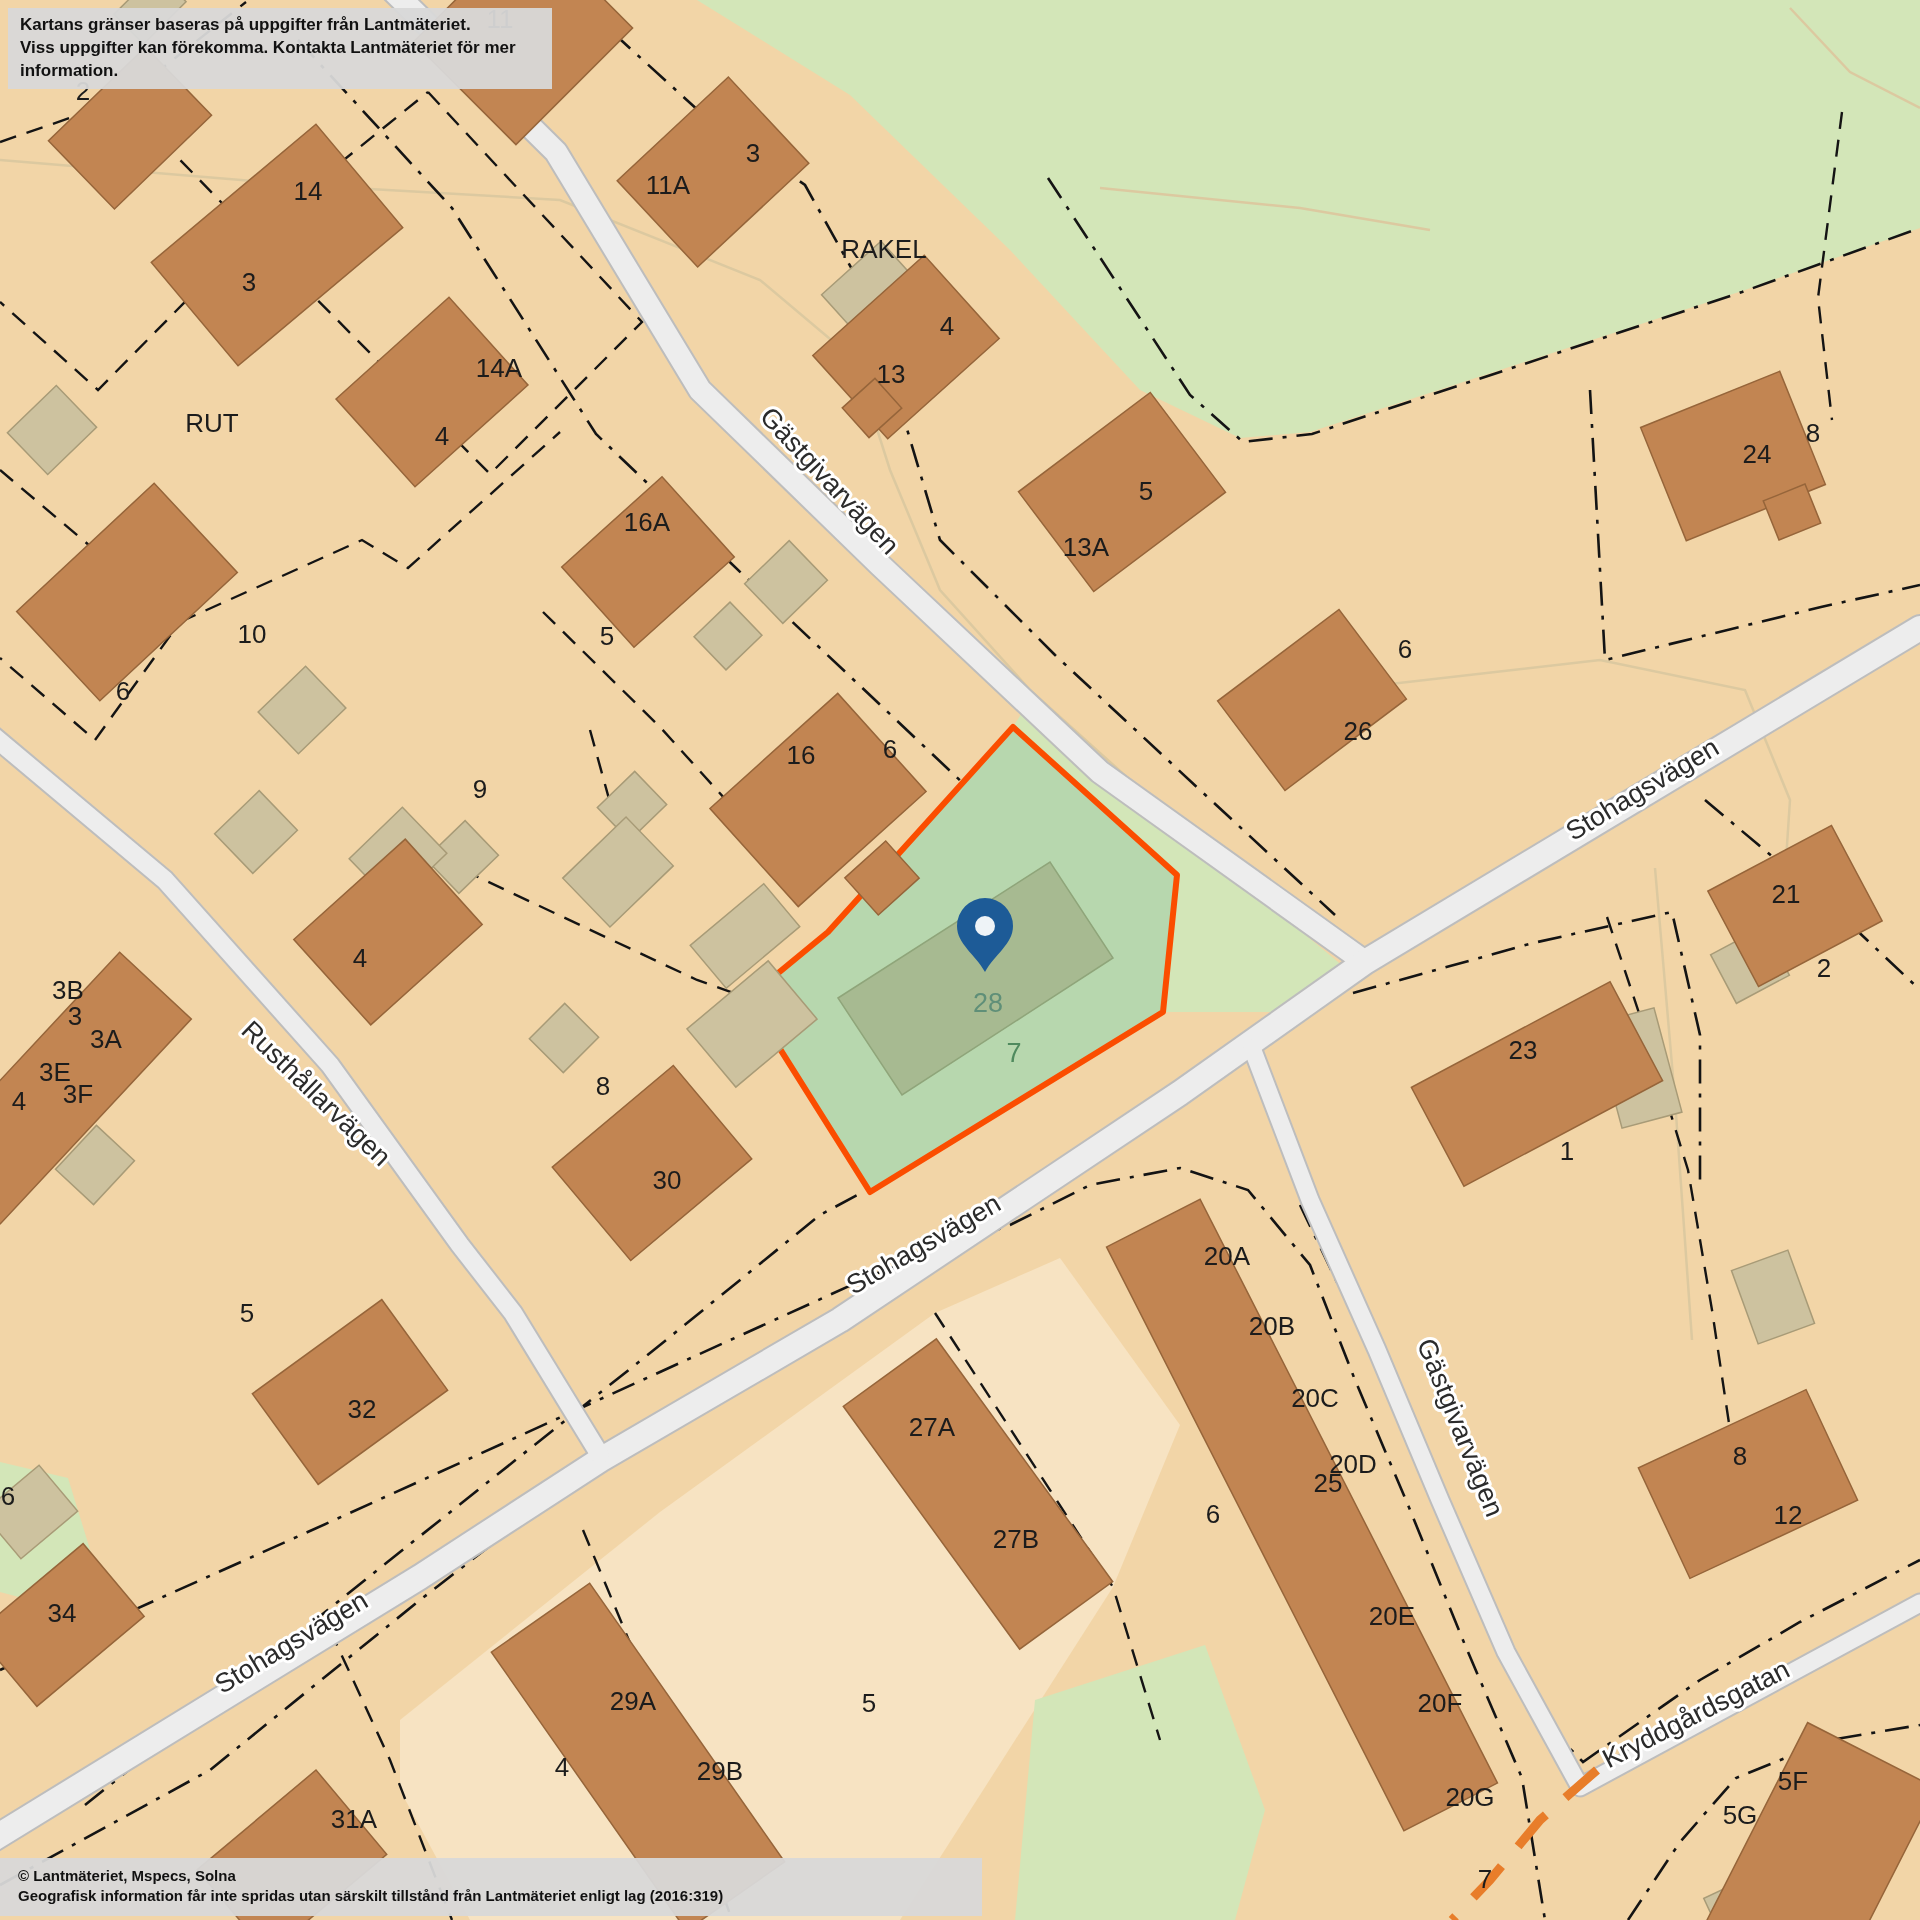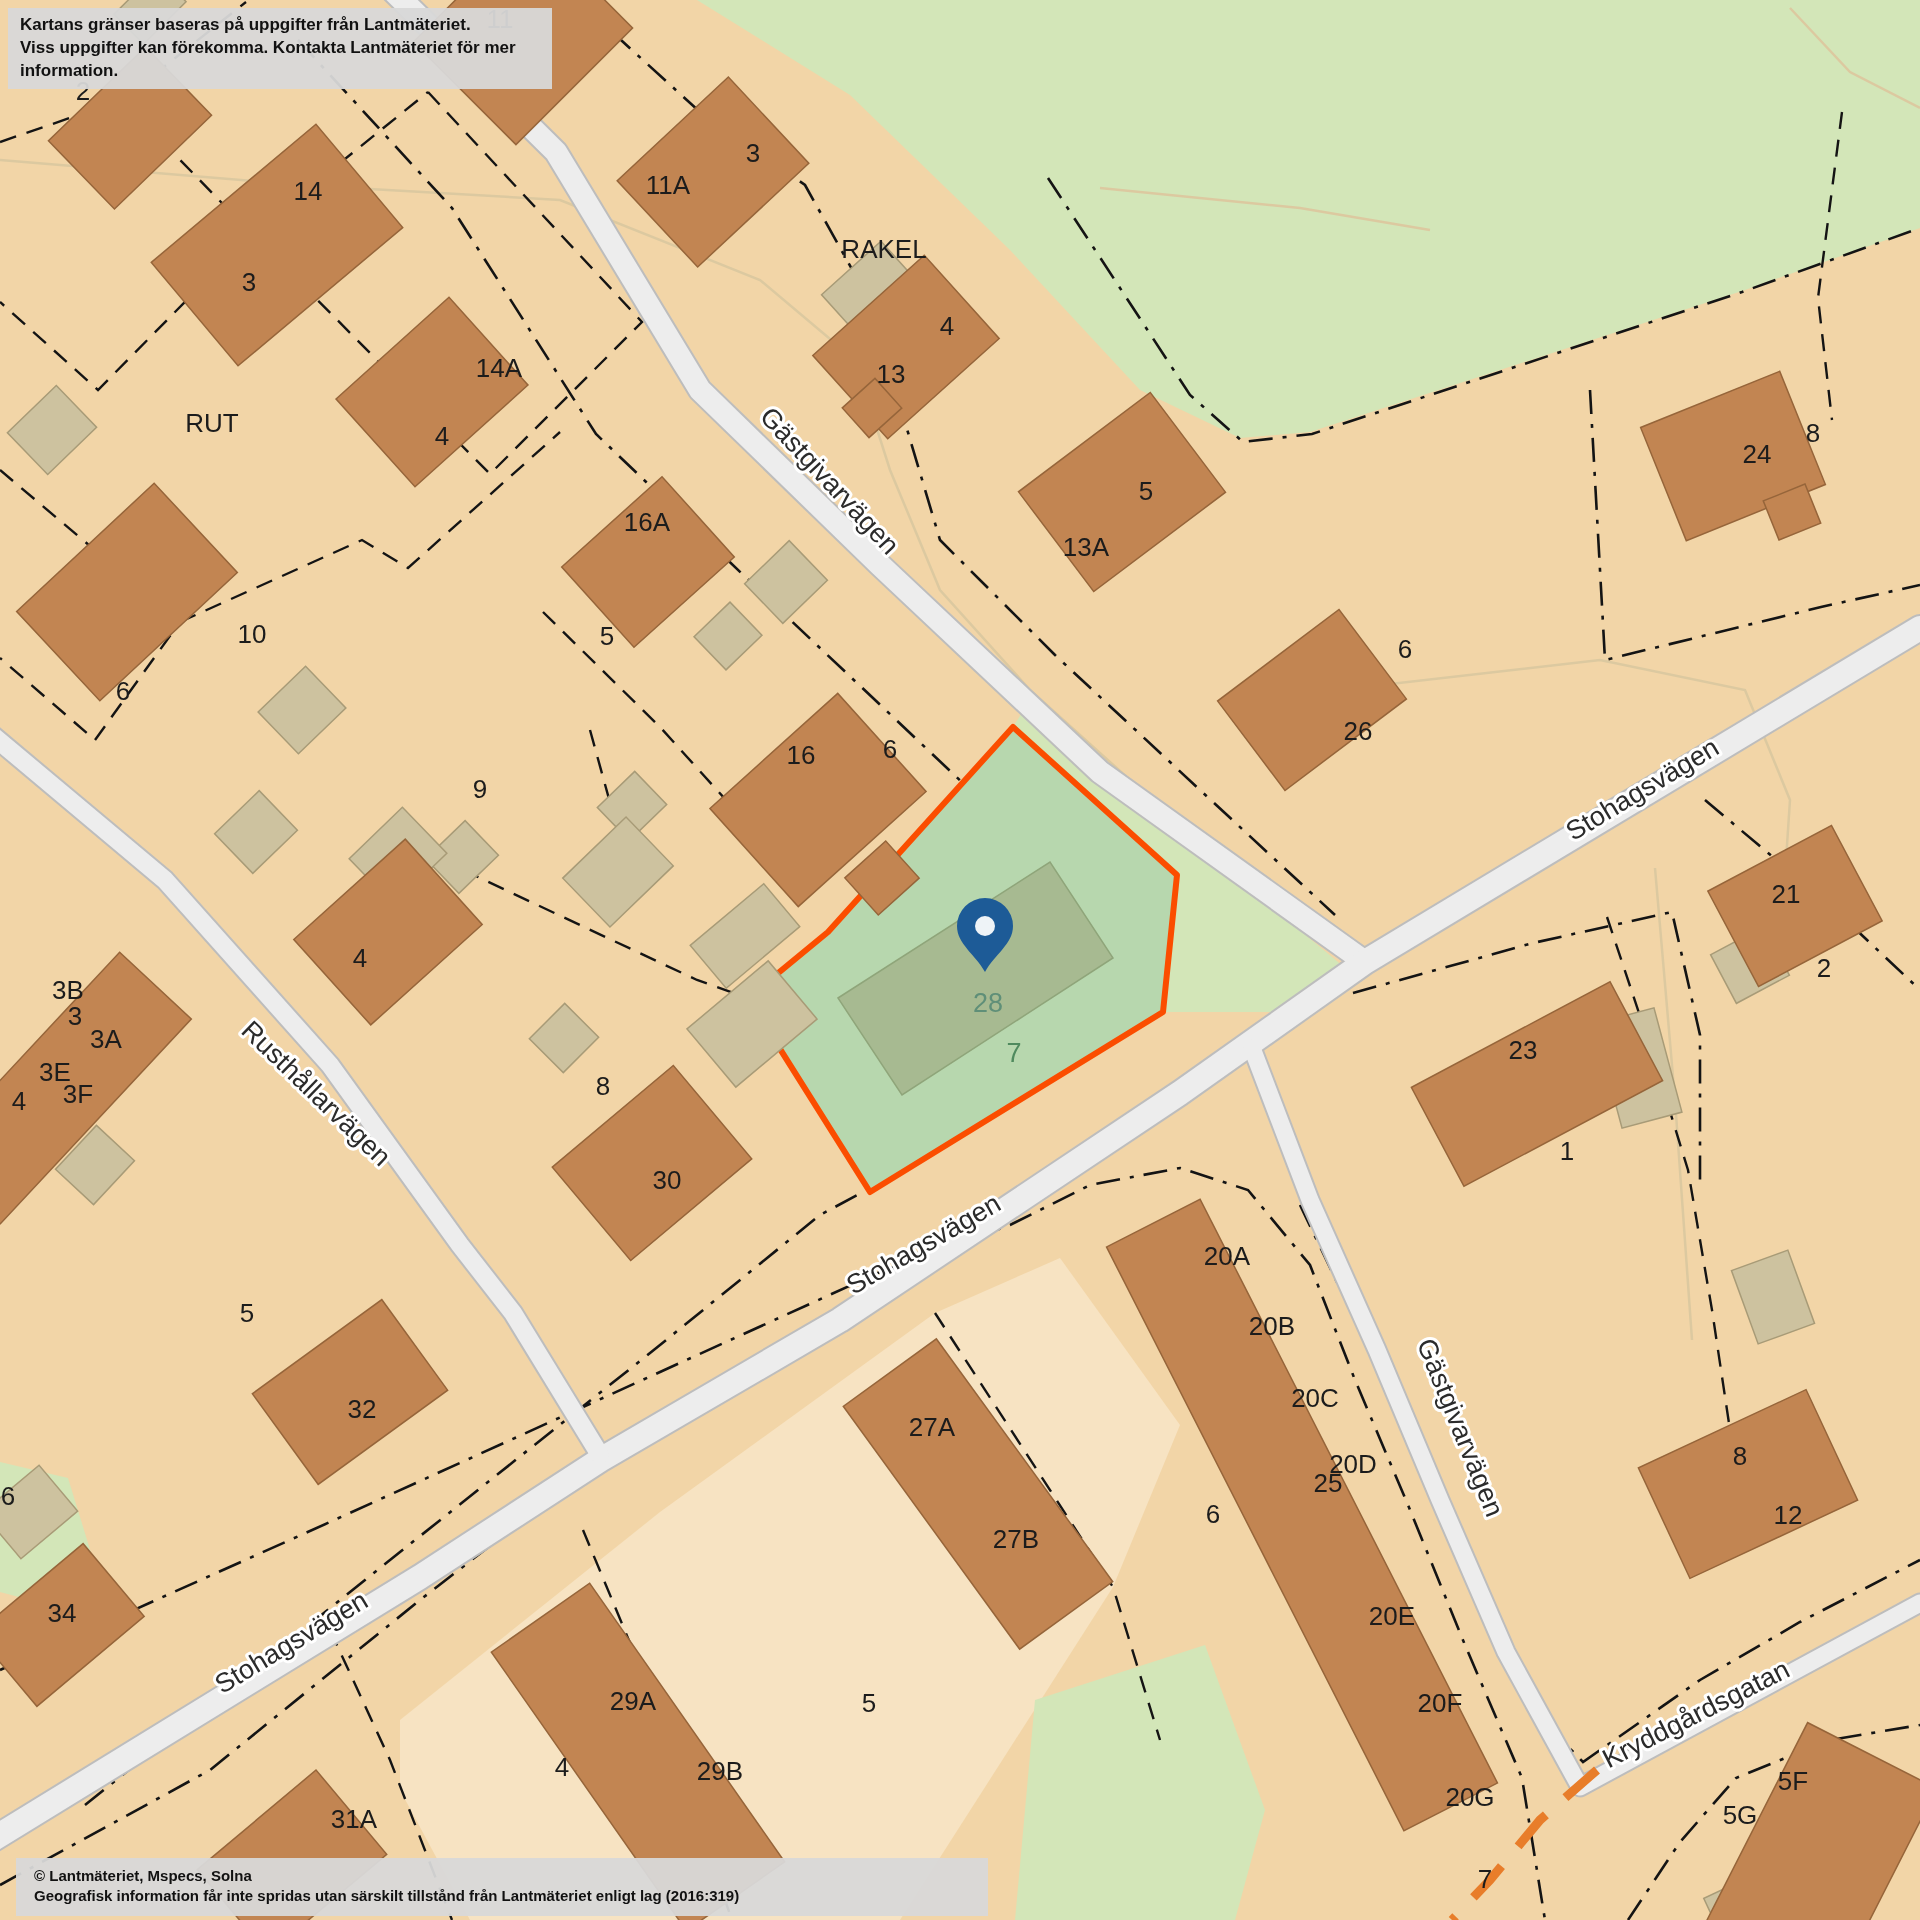--- a/index.html
+++ b/index.html
@@ -2,21 +2,21 @@
 <html><head>
 <meta charset="utf-8">
 <style>
   html,body{margin:0;padding:0;background:#fff;}
   .stage{position:relative;width:1920px;height:1920px;overflow:hidden;
          font-family:"Liberation Sans",sans-serif;}
   svg{display:block;}
   .notice{position:absolute;background:rgba(216,216,216,0.95);color:#111;
           font-weight:bold;line-height:1.35;padding:6px 12px;}
   .notice-top{left:8px;top:8px;font-size:17px;max-width:520px;}
-  .notice-bottom{left:16px;bottom:4px;font-size:15px;width:952px;padding:8px 2px 10px 18px;}
+  .notice-bottom{left:0;bottom:4px;font-size:15px;width:952px;padding:8px 12px 10px 18px;}
   text{font-family:"Liberation Sans",sans-serif;}
   .lbl{fill:#1c1c1c;font-size:26px;}
   .street{fill:#2b2b2b;font-size:27px;stroke:#ffffff;stroke-width:6px;
           paint-order:stroke;stroke-linejoin:round;}
 </style>
 </head>
 <body>
 
 <div class="stage">
   <svg id="map-svg" width="1920" height="1920" viewBox="0 0 1920 1920" xmlns="http://www.w3.org/2000/svg">

